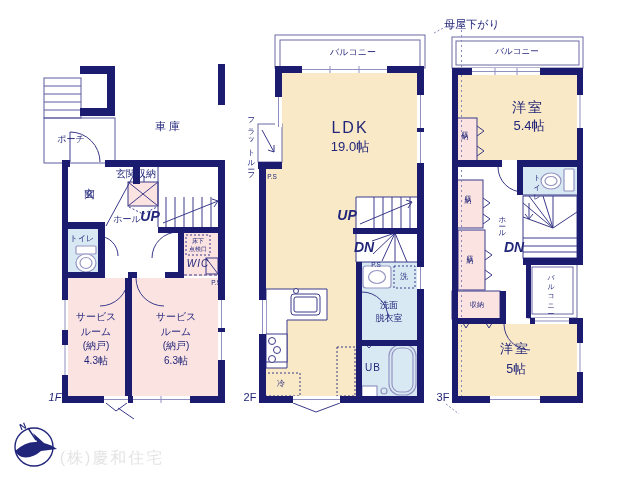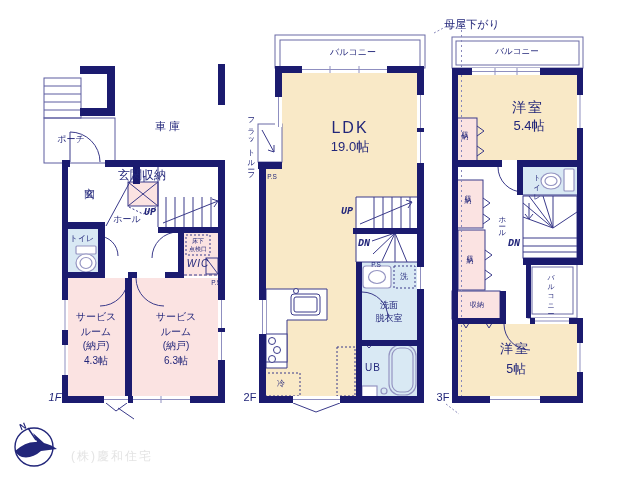--- a/index.html
+++ b/index.html
@@ -2,23 +2,23 @@
 <html><head>
 <meta charset="utf-8">
 <style>
   html,body{margin:0;padding:0;background:#ffffff;}
   #canvas{position:relative;width:640px;height:480px;background:#ffffff;overflow:hidden;
           font-family:"Liberation Sans","DejaVu Sans",sans-serif;}
   #plan-svg{position:absolute;left:0;top:0;}
   .lbl{position:absolute;color:#22267a;text-align:center;line-height:1.45;
        white-space:pre-line;transform:translateX(-50%);}
   .v{writing-mode:vertical-rl;text-orientation:upright;letter-spacing:2px;line-height:1;}
-  .updn{font-family:Liberation Mono, monospace;font-style:italic;font-weight:600;
-        font-size:10px;}
-  .watermark{position:absolute;color:#e4e4e4;font-size:12px;letter-spacing:2px;
+  .updn{font-family:Liberation Sans, sans-serif;font-style:italic;font-weight:600;
+        font-size:14px;}
+  .watermark{position:absolute;color:#e4e4e4;font-size:16px;letter-spacing:2px;
              transform:translateX(-50%);}
   .note{position:absolute;color:#22267a;font-size:10.5px;transform:translateX(-50%);}
 </style>
 </head>
 <body>
 
 <div id="canvas">
 
 <svg id="plan-svg" width="640" height="480" viewBox="0 0 640 480">
 
@@ -309,21 +309,21 @@
     <circle cx="34" cy="447" r="19" fill="none" stroke="#22267a" stroke-width="1.4"></circle>
     <path d="M 15 451 Q 26 441 37 442 L 33 433 L 44 443 Q 52 445 57 449 L 41 451 Q 32 459 22 457 Q 17 455 15 451 Z" fill="#22267a"></path>
     <line x1="36" y1="440" x2="28" y2="428" stroke="#22267a" stroke-width="1.4"></line>
     <text x="20" y="430" font-size="9" font-weight="bold" fill="#22267a" transform="rotate(-22 22 428)">N</text>
   </g>
 </svg>
 
 <div class="lbl" style="left:71px;top:133px;font-size:9px;">ポーチ</div>
 <div class="lbl" style="left:169px;top:119px;font-size:11px;letter-spacing:3px;">車庫</div>
 <div class="lbl v" style="left:89px;top:180px;font-size:10px;">玄関</div>
-<div class="lbl" style="left:142px;top:167px;font-size:12px;">玄関収納</div>
+<div class="lbl" style="left:136px;top:167px;font-size:10px;">玄関収納</div>
 <div class="lbl" style="left:127px;top:213px;font-size:9px;">ホール</div>
 <div class="lbl updn" style="left:150px;top:206px;">UP</div>
 <div class="lbl" style="left:82px;top:233px;font-size:8px;">トイレ</div>
 <div class="lbl" style="left:198px;top:237px;font-size:6px;line-height:1.4;">床下
 点検口</div>
 <div class="lbl" style="left:198px;top:257px;font-size:10px;letter-spacing:1px;font-style:italic;">WIC</div>
 <div class="lbl" style="left:216px;top:278px;font-size:6.5px;">P.S</div>
 <div class="lbl" style="left:96px;top:310px;font-size:10px;">サービス
 ルーム
 (納戸)

